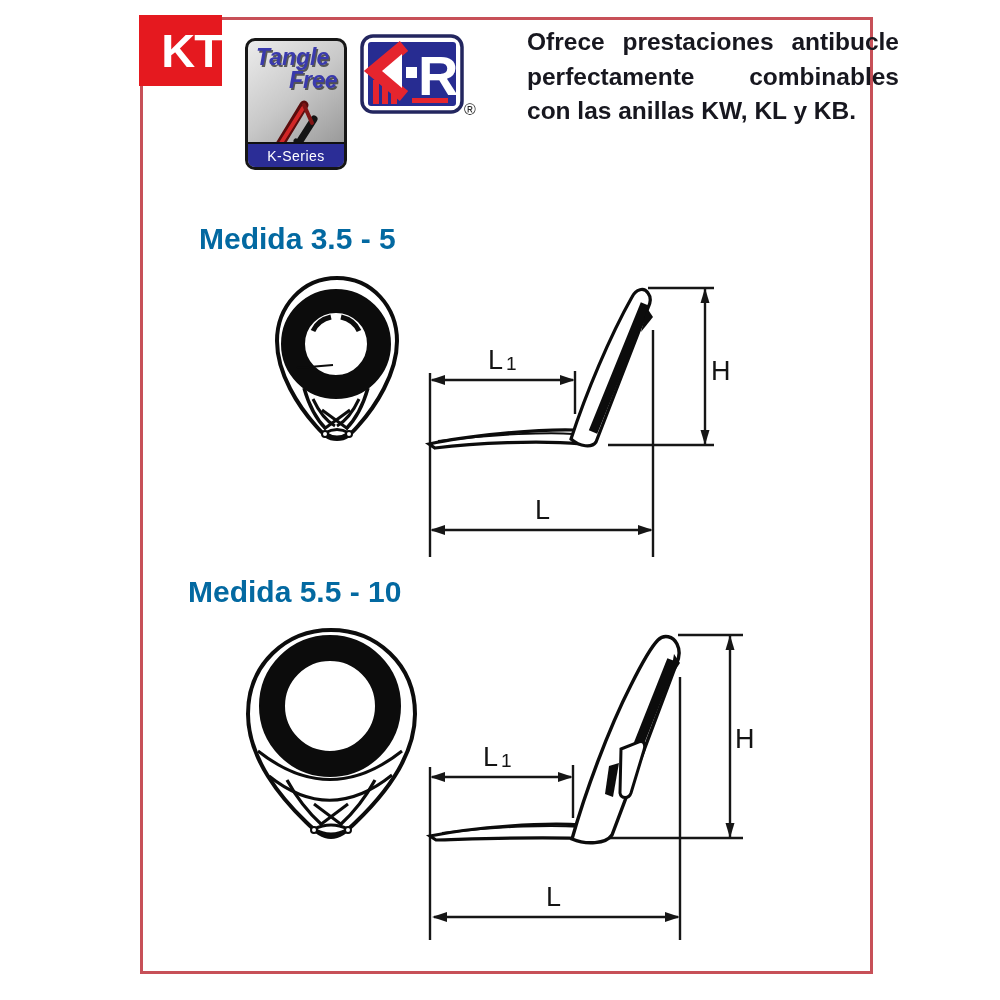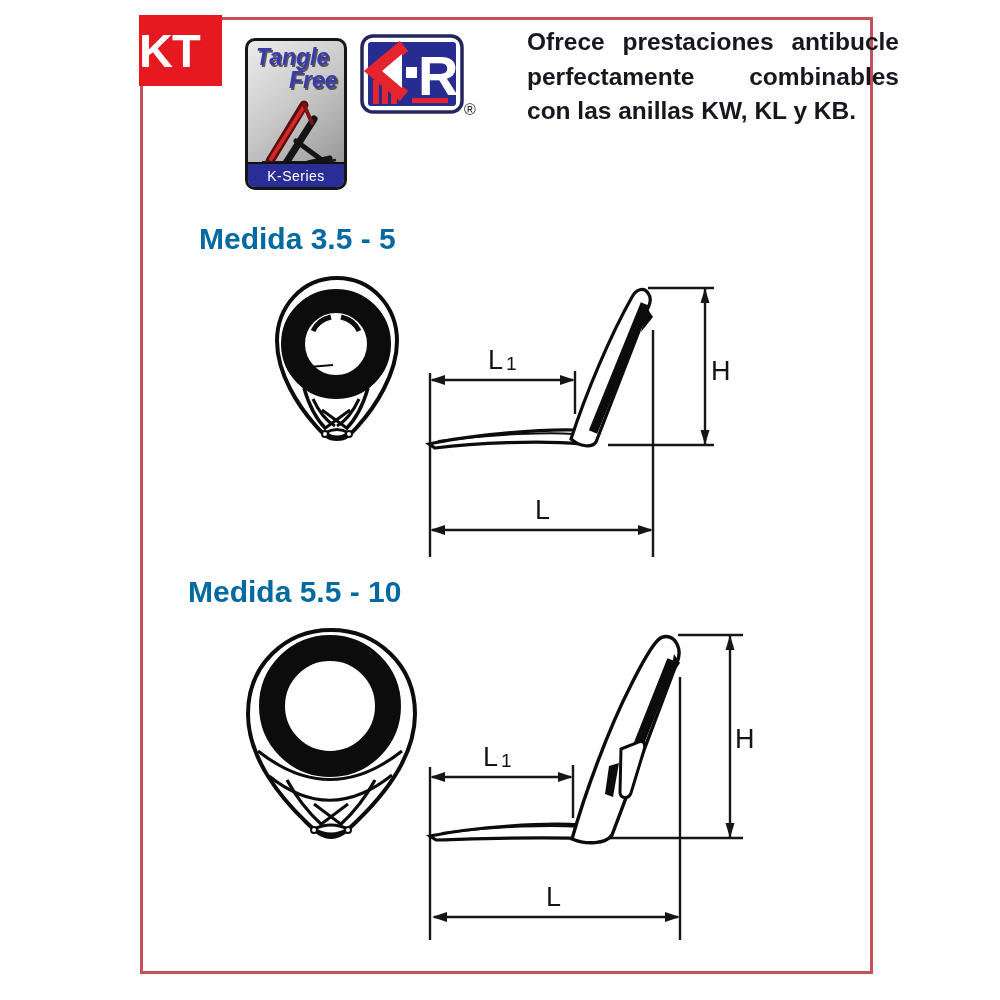--- a/index.html
+++ b/index.html
@@ -1,20 +1,20 @@
 <!DOCTYPE html>
 <html><head>
 <meta charset="utf-8">
 <style>
   html,body{margin:0;padding:0;}
   body{width:1000px;height:1000px;background:#ffffff;font-family:"Liberation Sans",sans-serif;position:relative;overflow:hidden;}
   .page{position:absolute;inset:0;background:#fff;}
   .frame{position:absolute;left:140px;top:17px;width:733px;height:957px;border:3px solid #c75058;box-sizing:border-box;background:#fff;}
-  .kt-badge{position:absolute;left:139px;top:15px;width:83px;height:71px;background:#e5191f;display:flex;align-items:center;justify-content:flex-start;color:#fff;font-weight:bold;font-size:47px;letter-spacing:-1px;}
-  .tangle-badge{position:absolute;left:245px;top:38px;width:102px;height:152px;border:3px solid #161616;border-radius:10px;box-sizing:border-box;background:linear-gradient(140deg,#ececec 0%,#c8c8c8 45%,#8d8d8d 100%);overflow:hidden;}
+  .kt-badge{position:absolute;left:139px;top:15px;width:83px;height:71px;background:#e5191f;display:flex;align-items:center;justify-content:flex-end;color:#fff;font-weight:bold;font-size:47px;letter-spacing:-1px;}
+  .tangle-badge{position:absolute;left:245px;top:38px;width:102px;height:132px;border:3px solid #161616;border-radius:10px;box-sizing:border-box;background:linear-gradient(140deg,#ececec 0%,#c8c8c8 45%,#8d8d8d 100%);overflow:hidden;}
   .tangle-title{margin-top:5px;color:#3a3aad;font-weight:bold;font-style:italic;font-size:23px;line-height:23px;text-shadow:1.5px 1.5px 0 rgba(45,45,45,.75);}
   .tangle-line1{padding-left:8px;}
   .tangle-line2{padding-left:41px;}
   .tangle-art{position:absolute;left:0;top:48px;width:96px;height:82px;}
   .tangle-footer{position:absolute;left:0;right:0;bottom:0;height:23px;background:#2b2d96;border-top:2px solid #101010;color:#fff;font-weight:normal;font-size:14px;display:flex;align-items:center;justify-content:center;letter-spacing:.5px;}
   .fuji-logo{position:absolute;left:360px;top:34px;width:104px;height:80px;}
   .registered{position:absolute;left:464px;top:101px;font-size:16px;color:#2a2a2a;}
   .intro{position:absolute;left:497px;top:25px;width:372px;font-size:24.5px;font-weight:bold;color:#17171f;line-height:34.5px;margin-left:30px;}
   .intro .jl{text-align:justify;text-align-last:justify;}
   .medida{position:absolute;font-size:30px;font-weight:bold;color:#0369a1;}

